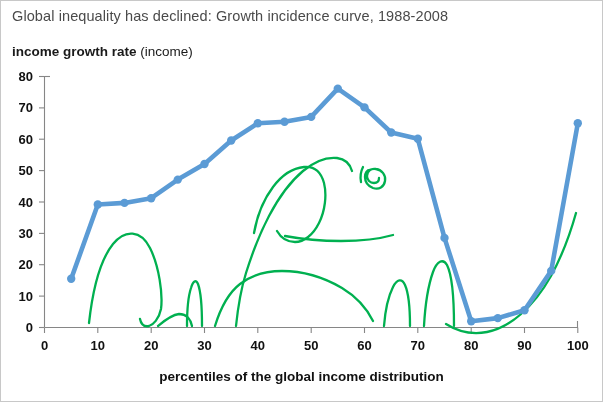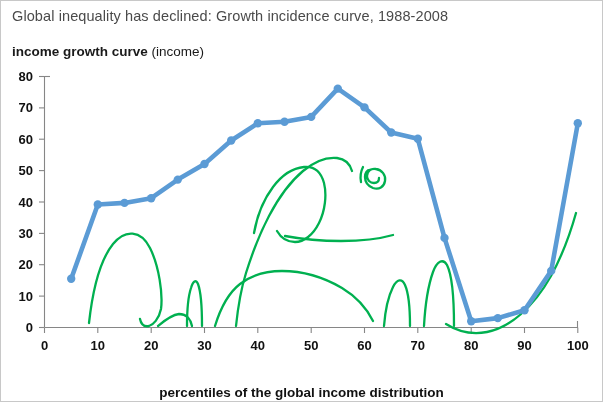--- a/index.html
+++ b/index.html
@@ -41,21 +41,20 @@
   }
   #x-axis-title {
     position: absolute;
     left: 0;
     right: 0;
     top: 368px;
     text-align: center;
     font-size: 13.5px;
     font-weight: bold;
     color: #111111;
-    margin-top: 16px;
   }
   #plot-svg {
     position: absolute;
     left: 0;
     top: 0;
   }
   .tick-label {
     font-family: "Liberation Sans", sans-serif;
     font-size: 13px;
     font-weight: bold;
@@ -82,21 +81,21 @@
   }
 </style>
 </head>
 <body>
 
 <div id="figure" style="border-color: rgb(200, 200, 200); background: rgb(255, 255, 255);">
 
   <div id="chart-title" style="color: rgb(74, 74, 74);">Global inequality has declined: Growth incidence curve, 1988-2008</div>
 
   <div id="y-axis-title">
-    <span class="bold">income growth curve</span><span> (income)</span>
+    <span class="bold">income growth rate</span><span> (income)</span>
   </div>
 
   <svg id="plot-svg" width="603" height="402" viewBox="0 0 603 402">
 
     <g id="axes">
       <line class="axis-line" x1="43.5" y1="75" x2="43.5" y2="326"></line>
       <line class="axis-line" x1="43.5" y1="326.5" x2="577" y2="326.5"></line>
       <line class="axis-line" x1="43.5" y1="75.5" x2="49" y2="75.5"></line>
       <line class="axis-line" x1="576.5" y1="320" x2="576.5" y2="326.5"></line>
     </g>

